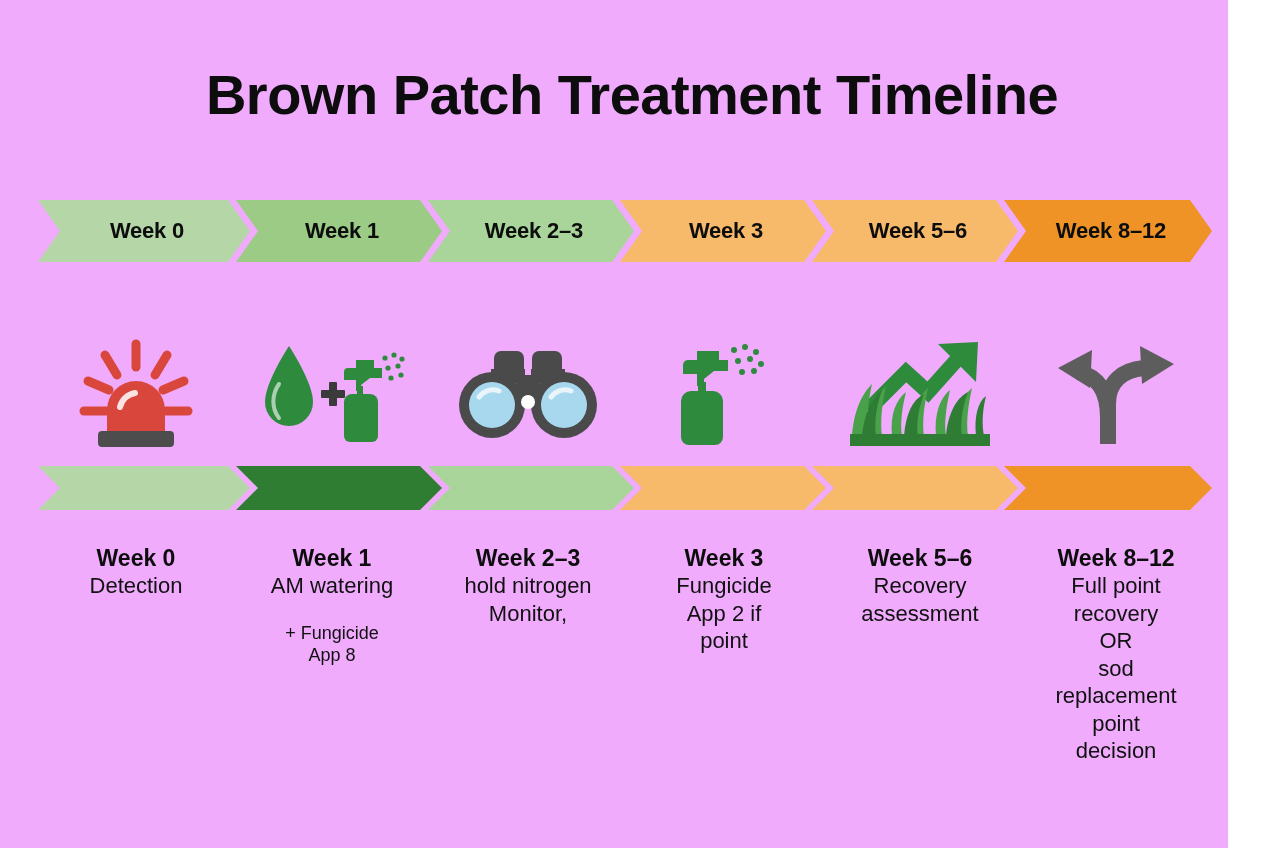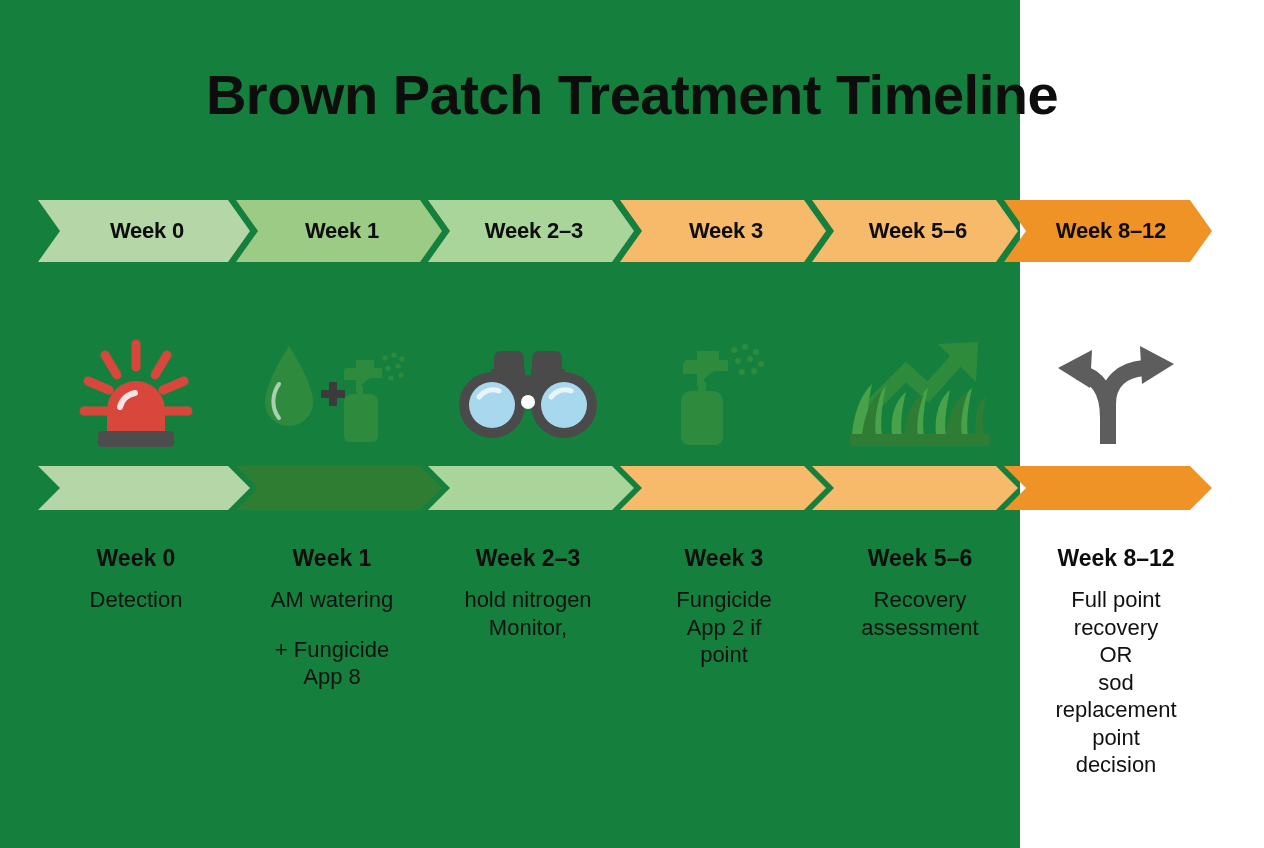--- a/index.html
+++ b/index.html
@@ -11,23 +11,23 @@
     width: 1264px;
     height: 848px;
     font-family: "Liberation Sans", sans-serif;
     color: #111111;
     overflow: hidden;
     position: relative;
   }
 
   .page {
     position: relative;
-    width: 1020px;
+    width: 1228px;
     height: 848px;
-    background: #15803d;
+    background: #f0abfc;
   }
 
   
   .title {
     position: absolute;
     top: 62px;
     left: 0;
     width: 1264px;
     text-align: center;
     font-size: 56px;
@@ -117,24 +117,24 @@
     font-weight: bold;
     color: #0d0d0d;
     line-height: 1.22;
     white-space: nowrap;
   }
   .cap-desc {
     font-size: 22px;
     font-weight: normal;
     color: #111111;
     line-height: 1.25;
-    margin-top: 14px;
+    margin-top: 0;
   }
   .cap-extra {
-    font-size: 22px;
+    font-size: 18px;
     font-weight: normal;
     color: #111111;
     line-height: 1.25;
     margin-top: 22px;
   }
   .cap-desc div, .cap-extra div { white-space: nowrap; }
 </style>
 </head>
 <body style="background: rgb(255, 255, 255);">
 

